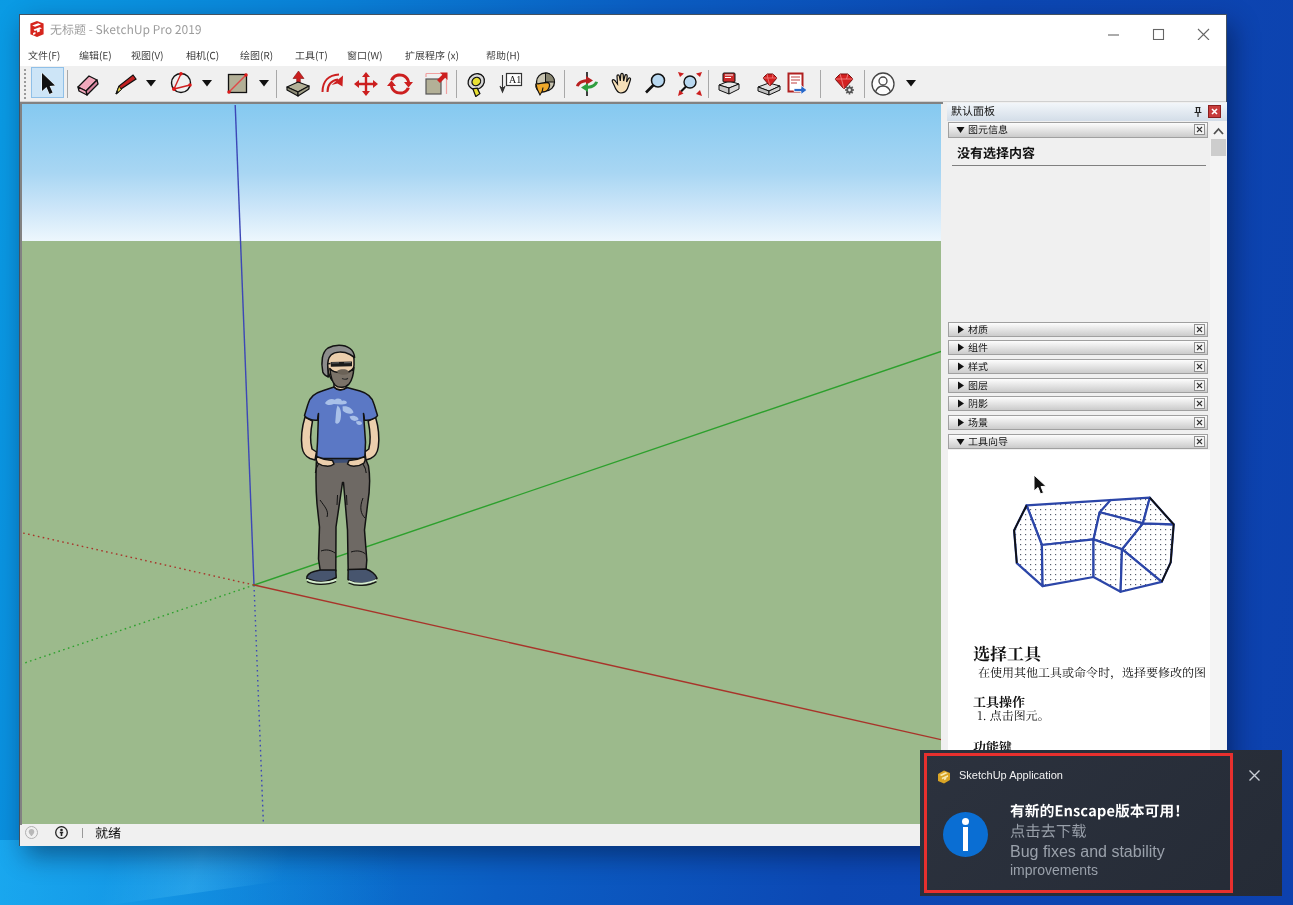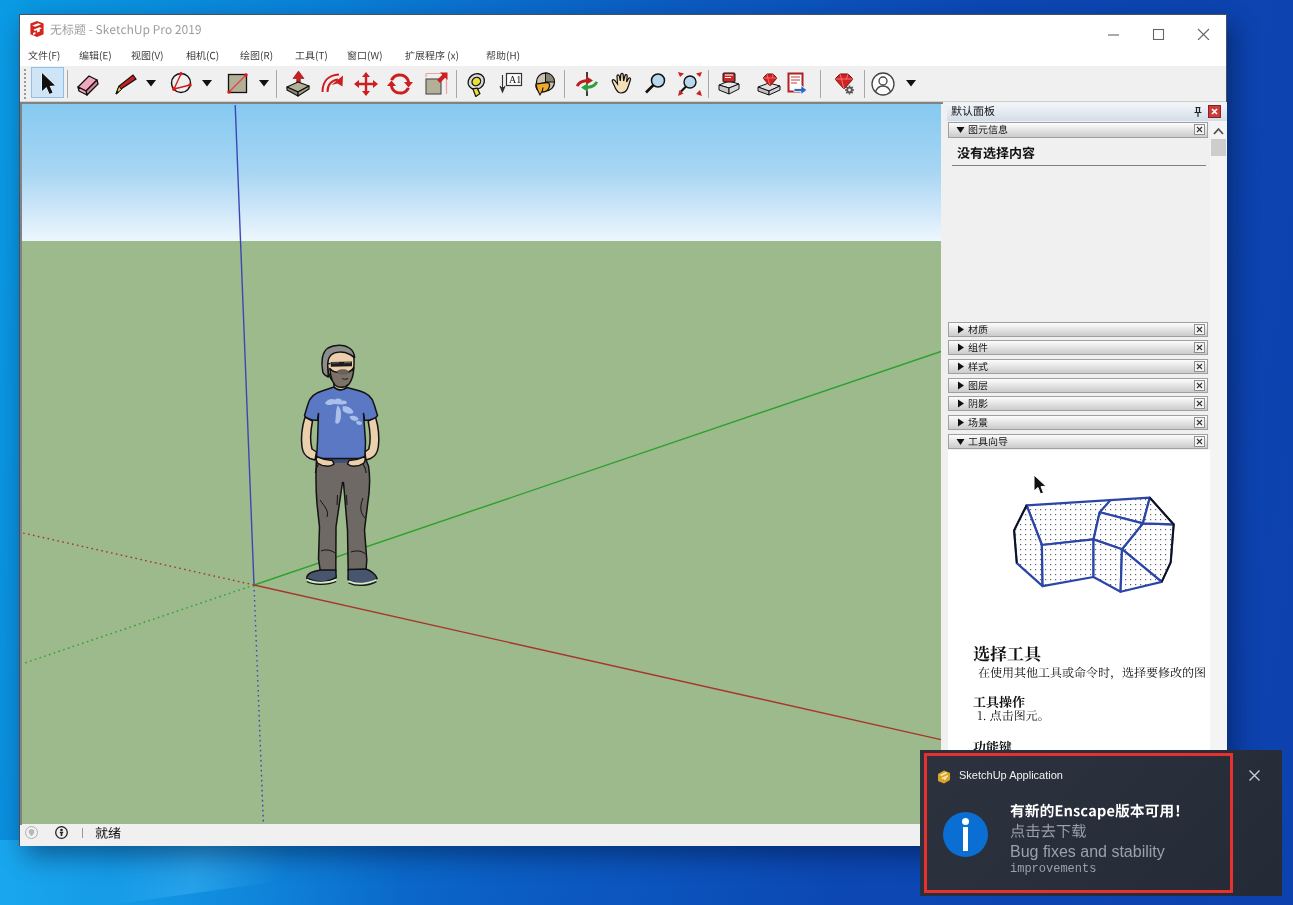--- a/index.html
+++ b/index.html
@@ -462,12 +462,12 @@
 <div class="abs" style="left:943px;top:812px;width:45px;height:45px;border-radius:50%;background:#0a6ed3"></div>
 <div class="abs" style="left:962px;top:818px;width:7px;height:7px;border-radius:50%;background:#fff"></div>
 <div class="abs" style="left:963px;top:827px;width:5px;height:24px;background:#fff"></div>
 <svg style="position:absolute;left:1010px;top:803.5px;overflow:visible" width="180" height="20">
     <path transform="translate(0,12.3) scale(0.014800,-0.014800)" d="M365 850C355 810 342 770 326 729H55V616H275C215 500 132 394 25 323C48 301 86 257 104 231C153 265 196 304 236 348V-89H354V103H717V42C717 29 712 24 695 23C678 23 619 23 568 26C584 -6 600 -57 604 -90C686 -90 743 -89 783 -70C824 -52 835 -19 835 40V537H369C384 563 397 589 410 616H947V729H457C469 760 479 791 489 822ZM354 268H717V203H354ZM354 368V432H717V368Z M1113 225C1094 171 1063 114 1026 76C1048 62 1086 34 1104 19C1143 64 1182 135 1206 201ZM1354 191C1382 145 1416 81 1432 41L1513 90C1502 56 1487 23 1468 -6C1493 -19 1541 -56 1560 -77C1647 49 1659 254 1659 401V408H1758V-85H1874V408H1968V519H1659V676C1758 694 1862 720 1945 752L1852 841C1779 807 1658 774 1548 754V401C1548 306 1545 191 1513 92C1496 131 1463 190 1432 234ZM1202 653H1351C1341 616 1323 564 1308 527H1190L1238 540C1233 571 1220 618 1202 653ZM1195 830C1205 806 1216 777 1225 750H1053V653H1189L1106 633C1120 601 1131 559 1136 527H1038V429H1229V352H1044V251H1229V38C1229 28 1226 25 1215 25C1204 25 1172 25 1142 26C1156 -2 1170 -44 1174 -72C1228 -72 1268 -71 1298 -55C1329 -38 1337 -12 1337 36V251H1503V352H1337V429H1520V527H1415C1429 559 1445 598 1460 637L1374 653H1504V750H1345C1334 783 1317 824 1302 855Z M2536 406C2585 333 2647 234 2675 173L2777 235C2746 294 2679 390 2630 459ZM2585 849C2556 730 2508 609 2450 523V687H2295C2312 729 2330 781 2346 831L2216 850C2212 802 2200 737 2187 687H2073V-60H2182V14H2450V484C2477 467 2511 442 2528 426C2559 469 2589 524 2616 585H2831C2821 231 2808 80 2777 48C2765 34 2754 31 2734 31C2708 31 2648 31 2584 37C2605 4 2621 -47 2623 -80C2682 -82 2743 -83 2781 -78C2822 -71 2850 -60 2877 -22C2919 31 2930 191 2943 641C2944 655 2944 695 2944 695H2661C2676 737 2690 780 2701 822ZM2182 583H2342V420H2182ZM2182 119V316H2342V119Z M3091 0H3556V124H3239V322H3498V446H3239V617H3545V741H3091Z M3694 0H3841V385C3882 426 3912 448 3957 448C4012 448 4036 418 4036 331V0H4183V349C4183 490 4131 574 4010 574C3934 574 3877 534 3828 486H3825L3814 560H3694Z M4495 -14C4640 -14 4718 64 4718 163C4718 266 4636 304 4562 332C4502 354 4451 369 4451 410C4451 442 4475 464 4526 464C4567 464 4606 444 4646 416L4712 505C4666 541 4603 574 4522 574C4394 574 4313 503 4313 403C4313 309 4392 266 4463 239C4522 216 4580 197 4580 155C4580 120 4555 96 4499 96C4446 96 4399 119 4349 157L4282 64C4338 18 4420 -14 4495 -14Z M5068 -14C5130 -14 5198 7 5251 54L5193 151C5162 125 5125 106 5084 106C5003 106 4945 174 4945 280C4945 385 5003 454 5089 454C5120 454 5146 441 5174 418L5244 511C5203 548 5150 574 5081 574C4929 574 4795 466 4795 280C4795 94 4914 -14 5068 -14Z M5494 -14C5559 -14 5615 17 5663 60H5668L5678 0H5798V327C5798 489 5725 574 5583 574C5495 574 5415 540 5350 500L5402 402C5454 433 5504 456 5556 456C5625 456 5649 414 5651 359C5426 335 5329 272 5329 153C5329 57 5394 -14 5494 -14ZM5543 101C5500 101 5469 120 5469 164C5469 215 5514 252 5651 268V156C5616 121 5585 101 5543 101Z M5948 -215H6095V-44L6090 47C6132 8 6180 -14 6229 -14C6352 -14 6467 97 6467 289C6467 461 6384 574 6247 574C6186 574 6129 542 6082 502H6079L6068 560H5948ZM6197 107C6166 107 6131 118 6095 149V396C6133 434 6167 453 6205 453C6282 453 6316 394 6316 287C6316 165 6263 107 6197 107Z M6836 -14C6905 -14 6976 10 7031 48L6981 138C6940 113 6901 100 6856 100C6772 100 6712 147 6700 238H7045C7049 252 7052 279 7052 306C7052 462 6972 574 6818 574C6685 574 6557 461 6557 280C6557 95 6679 -14 6836 -14ZM6697 337C6709 418 6761 460 6820 460C6893 460 6926 412 6926 337Z M7184 823V436C7184 293 7177 101 7118 -20C7143 -36 7183 -72 7202 -94C7258 0 7280 132 7289 263H7380V-87H7489V368H7293L7294 436V480H7539V585H7470V850H7362V585H7294V823ZM7917 465C7901 383 7878 309 7846 245C7812 312 7786 386 7767 465ZM7571 790V453C7571 309 7562 100 7489 -33C7517 -47 7562 -80 7584 -100C7601 -71 7616 -39 7628 -6C7650 -29 7676 -68 7690 -94C7750 -60 7803 -17 7848 36C7887 -16 7932 -60 7985 -94C8004 -63 8040 -19 8066 2C8008 34 7958 78 7916 132C7980 242 8022 382 8041 559L7970 577L7950 574H7685V692C7812 701 7948 716 8057 740L7990 845C7881 819 7718 799 7571 790ZM7783 141C7741 86 7691 42 7633 12C7673 136 7683 286 7685 412C7709 313 7741 221 7783 141Z M8530 533V202H8345C8417 296 8478 410 8523 533ZM8657 533H8661C8706 411 8765 296 8837 202H8657ZM8530 849V655H8153V533H8400C8337 381 8235 237 8118 157C8146 134 8185 90 8206 60C8246 91 8284 128 8319 170V80H8530V-90H8657V80H8865V167C8898 128 8933 93 8971 64C8992 98 9035 145 9066 170C8949 249 8847 386 8784 533H9037V655H8657V849Z M9142 783V661H9806V64C9806 43 9798 36 9775 36C9751 36 9663 35 9591 39C9610 6 9635 -53 9642 -88C9745 -88 9818 -86 9867 -66C9915 -46 9932 -10 9932 62V661H10048V783ZM9351 435H9543V274H9351ZM9235 549V84H9351V160H9661V549Z M10236 783V424C10236 283 10227 104 10117 -17C10144 -32 10193 -73 10212 -95C10284 -17 10321 93 10338 203H10544V-77H10665V203H10876V53C10876 35 10869 29 10851 29C10832 29 10766 28 10709 31C10725 0 10744 -52 10748 -84C10839 -85 10900 -82 10941 -63C10982 -45 10996 -12 10996 52V783ZM10354 668H10544V552H10354ZM10876 668V552H10665V668ZM10354 440H10544V316H10351C10353 354 10354 390 10354 423ZM10876 440V316H10665V440Z M11293 257H11395L11422 599L11427 748H11261L11266 599ZM11344 -9C11394 -9 11432 27 11432 79C11432 132 11394 168 11344 168C11294 168 11256 132 11256 79C11256 27 11293 -9 11344 -9Z" fill="#ffffff"></path>
   </svg>
 <svg style="position:absolute;left:1010px;top:824.3px;overflow:visible" width="78" height="21">
     <path transform="translate(0,12.7) scale(0.015300,-0.015300)" d="M237 465H760V286H237ZM340 128C353 63 361 -21 361 -71L437 -61C436 -13 426 70 411 134ZM547 127C576 65 606 -19 617 -69L690 -50C678 0 646 81 615 142ZM751 135C801 72 857 -17 880 -72L951 -42C926 13 868 98 818 161ZM177 155C146 81 95 0 42 -46L110 -79C165 -26 216 58 248 136ZM166 536V216H835V536H530V663H910V734H530V840H455V536Z M1148 301V-23H1775V-80H1852V301H1775V50H1542V378H1937V453H1542V610H1868V685H1542V839H1464V685H1139V610H1464V453H1065V378H1464V50H1227V301Z M2145 -46C2184 -30 2240 -27 2785 16C2805 -15 2822 -44 2834 -70L2906 -31C2860 57 2763 190 2672 289L2605 257C2651 206 2699 144 2741 84L2245 48C2320 131 2397 235 2463 344H2951V419H2539V608H2877V683H2539V841H2460V683H2130V608H2460V419H2053V344H2370C2306 231 2221 123 2194 93C2164 57 2141 34 2119 29C2129 8 2141 -30 2145 -46Z M3055 766V691H3441V-79H3520V451C3635 389 3769 306 3839 250L3892 318C3812 379 3653 469 3534 527L3520 511V691H3946V766Z M4736 784C4782 745 4835 690 4858 653L4915 693C4890 730 4836 783 4790 819ZM4839 501C4813 406 4776 314 4729 231C4710 319 4697 428 4689 553H4951V614H4686C4683 685 4682 760 4683 839H4609C4609 762 4611 686 4614 614H4368V700H4545V760H4368V841H4296V760H4105V700H4296V614H4054V553H4617C4627 394 4646 253 4676 145C4627 75 4571 15 4507 -31C4525 -44 4547 -66 4560 -82C4613 -41 4661 9 4704 64C4741 -22 4791 -72 4856 -72C4926 -72 4951 -26 4963 124C4945 131 4919 146 4904 163C4898 46 4888 1 4863 1C4820 1 4783 50 4755 136C4820 239 4870 357 4906 481ZM4065 92 4073 22 4333 49V-76H4403V56L4585 75V137L4403 120V214H4562V279H4403V360H4333V279H4194C4216 312 4237 350 4258 391H4583V453H4288C4300 479 4311 505 4321 531L4247 551C4237 518 4224 484 4211 453H4069V391H4183C4166 357 4152 331 4144 319C4128 292 4113 272 4098 269C4107 250 4117 215 4121 200C4130 208 4160 214 4202 214H4333V114Z" fill="#9aa1ab"></path>
   </svg>
 <span class="abs" style="left:1010px;top:843px;font-size:16px;color:#9aa1ab;font-family:'Liberation Sans',sans-serif">Bug fixes and stability</span>
-<span class="abs" style="left:1010px;top:862px;font-size:12px;color:#9aa1ab;font-family:Liberation Mono, monospace">improvements</span>
+<span class="abs" style="left:1010px;top:862px;font-size:14px;color:#9aa1ab;font-family:Liberation Sans, sans-serif">improvements</span>
 </body></html>

